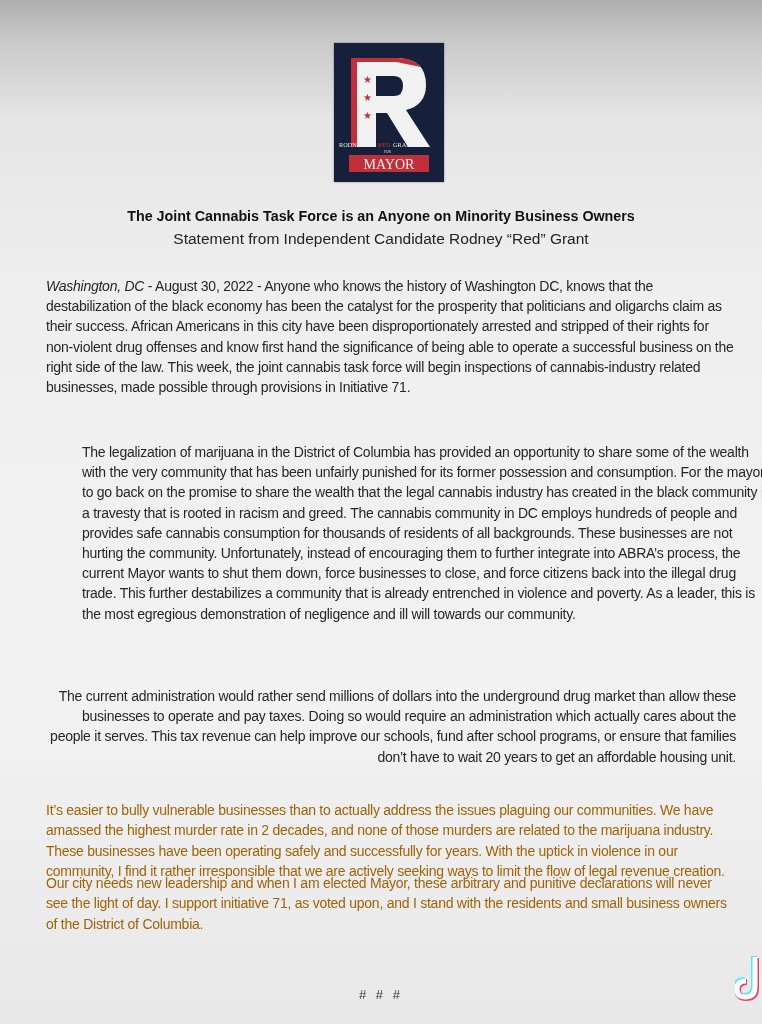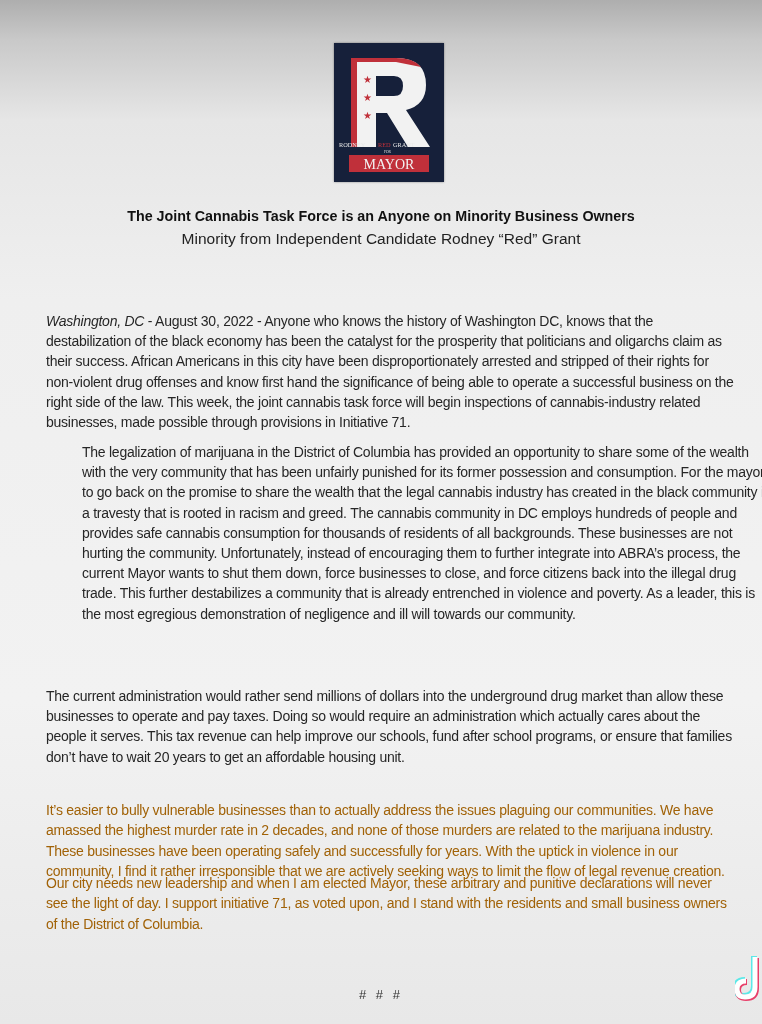--- a/index.html
+++ b/index.html
@@ -22,23 +22,23 @@
     .subtitle {
       position: absolute; left: 0; width: 762px; text-align: center;
       top: 230px; font-size: 15.5px; color: #222;
     }
     .body-text {
       position: absolute; left: 46px; width: 690px;
       font-size: 14px; line-height: 20.2px; color: #262626;
       letter-spacing: -0.25px;
     }
     .body-text.small { font-size: 14px; line-height: 20.4px; color: #a16207; }
-    .p1 { top: 276px; margin-top: 35px; }
+    .p1 { top: 276px; }
     .p2 { top: 442px; margin-left: 36px; }
-    .p3 { top: 686px; }
+    .p3 { top: 686px; text-align: right; }
     .p4 { top: 800px; }
     .p5 { top: 873px; }
     .dateline { font-style: italic; }
     .hashes {
       position: absolute; left: 0; width: 762px; text-align: center;
       top: 987px; font-size: 13px; color: #333; letter-spacing: 3px;
     }
     .tiktok {
       position: absolute; left: 735px; top: 953px; width: 30px; height: 60px;
     }
@@ -62,21 +62,21 @@
     <text x="5" y="104" font-size="6.3" fill="#e8e8e8" font-family="Liberation Serif, serif">RODNEY</text>
     <text x="44" y="104" font-size="6.3" fill="#c0303a" font-family="Liberation Serif, serif">RED</text>
     <text x="59" y="104" font-size="6.3" fill="#e8e8e8" font-family="Liberation Serif, serif">GRANT</text>
     <text x="50" y="110" font-size="3.5" fill="#e8e8e8" font-family="Liberation Serif, serif">FOR</text>
     <rect x="15" y="112" width="80" height="17" fill="#c0303a"></rect>
     <text x="55" y="126" font-size="14" text-anchor="middle" fill="#f2f2f2" font-family="Liberation Serif, serif">MAYOR</text>
   </svg>
 </div>
 
 <div class="title">The Joint Cannabis Task Force is an Anyone on Minority Business Owners</div>
-<div class="subtitle">Minority from Independent Candidate Rodney “Red” Grant</div>
+<div class="subtitle">Statement from Independent Candidate Rodney “Red” Grant</div>
 
 <div class="body-text p1"><span class="dateline">Washington, DC</span><span> - August 30, 2022 - Anyone who knows  the history of Washington DC, knows that the destabilization of the black economy has been the catalyst for the prosperity that politicians and oligarchs claim as their success. African Americans in this city have been disproportionately arrested and stripped of their rights for non-violent drug offenses and know first hand the significance of being able to operate a successful business on the right side of the law. This week, the joint cannabis task force will begin inspections of cannabis-industry related businesses, made possible through provisions in Initiative 71.</span></div>
 <div class="body-text p2">The legalization of marijuana in the District of Columbia has provided an opportunity to share some of the wealth with the very community that has been unfairly punished for its former possession and consumption. For the mayor to go back on the promise to share the wealth that the legal cannabis industry has created in the black community is a travesty that is rooted in racism and greed. The cannabis community in DC employs hundreds of people and provides safe cannabis consumption for thousands of residents of all backgrounds. These businesses are not hurting the community. Unfortunately, instead of encouraging them to further integrate into ABRA’s process, the current Mayor wants to shut them down, force businesses to close, and force citizens back into the illegal drug trade. This further destabilizes a community that is already entrenched in violence and poverty. As a leader, this is the most egregious demonstration of negligence and ill will towards our community.</div>
 <div class="body-text p3">The current administration would rather send millions of dollars into the underground drug market than allow these businesses to operate and pay taxes. Doing so would require an administration which actually cares about the people it serves. This tax revenue can help improve our schools, fund after school programs, or ensure that families don’t have to wait 20 years to get an affordable housing unit.</div>
 <div class="body-text small p4">It’s easier to bully vulnerable businesses than to actually address the issues plaguing our communities. We have amassed the highest murder rate in 2 decades, and none of those murders are related to the marijuana industry. These businesses have been operating safely and successfully for years. With the uptick in violence in our community, I find it rather irresponsible that we are actively seeking ways to limit the flow of legal revenue creation.</div>
 <div class="body-text small p5">Our city needs new leadership and when I am elected Mayor, these arbitrary and punitive declarations will never see the light of day. I support initiative 71, as voted upon, and I stand with the residents and small business owners of the District of Columbia.</div>
 
 <div class="hashes"># # #</div>
 
 <div class="tiktok">

